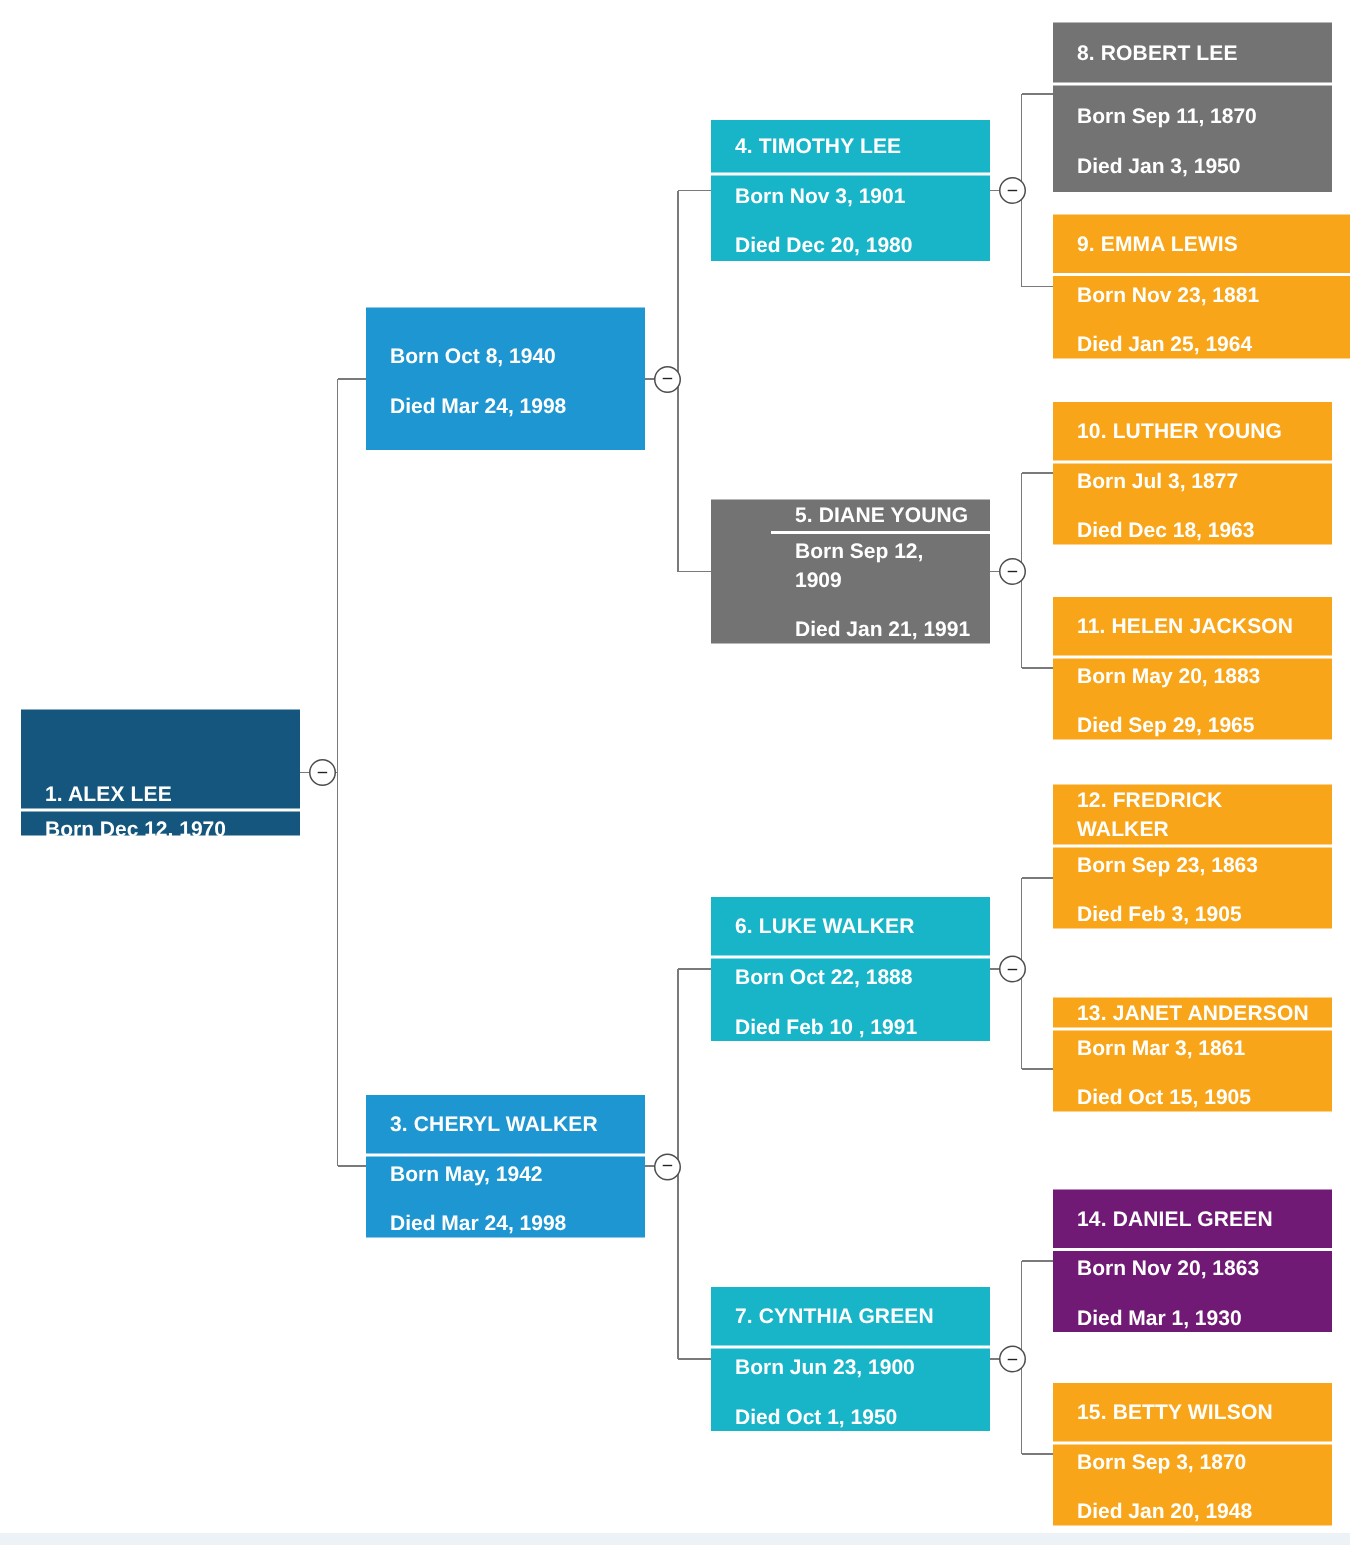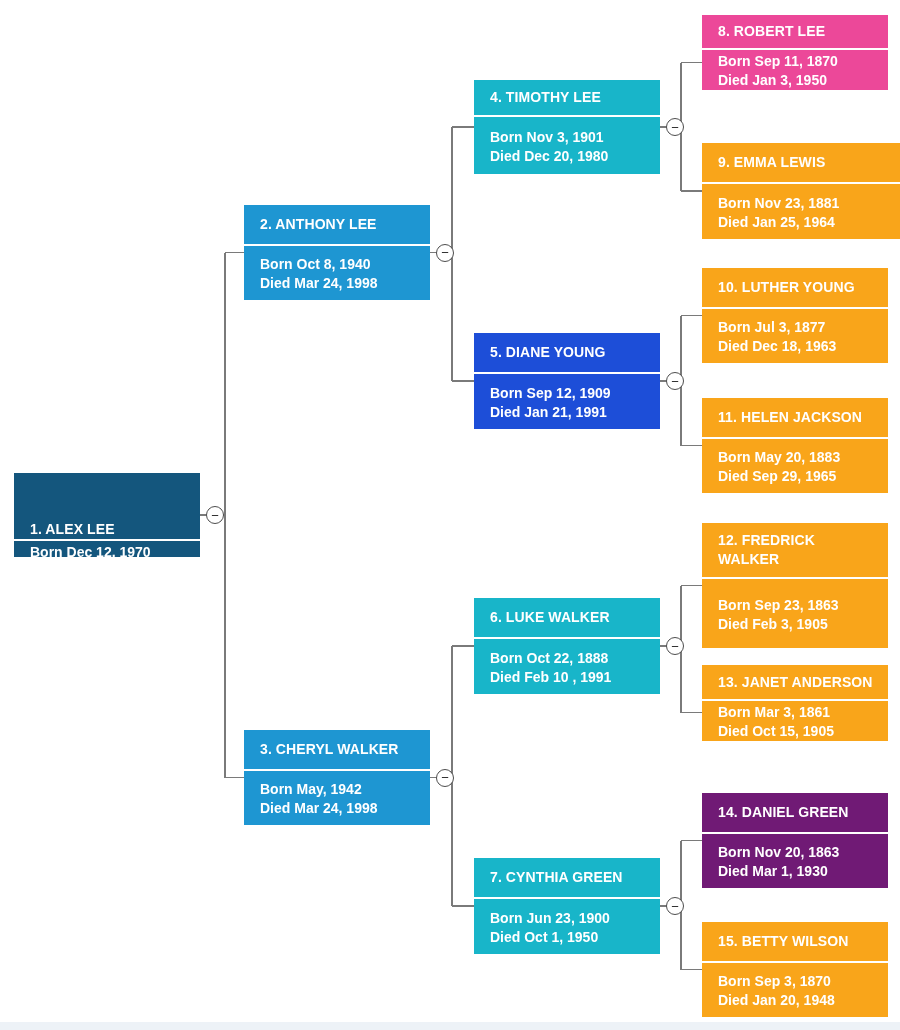--- a/index.html
+++ b/index.html
@@ -20,20 +20,21 @@
     font-size:14px;line-height:19px;
     box-sizing:border-box;
     letter-spacing:.1px;
   }
   .node-body{
     flex:1;
     display:flex;flex-direction:column;justify-content:center;
     padding:2px 13px 0 16px;
     font-size:14px;line-height:19px;
     box-sizing:border-box;
+    gap:14px;
   }
   .toggle{
     position:absolute;
     width:18px;height:18px;
     border-radius:50%;
     background:#ffffff;
     border:1.5px solid #4d4d4d;
     box-sizing:border-box;
     display:flex;align-items:center;justify-content:center;
     font-size:13px;line-height:1;color:#222222;
@@ -79,62 +80,61 @@
     <div class="toggle" style="left: 666px; top: 897px;">
       <span>−</span>
     </div>
     <div class="node" style="left: 14px; top: 473px; width: 186px; height: 84px; background: rgb(20, 86, 125);">
       <div class="node-title" style="height: 41px; margin-top: 47px;">1. ALEX LEE</div>
       <div class="node-body">
         <div>Born Dec 12, 1970</div>
       </div>
     </div>
     <div class="node" style="left: 244px; top: 205px; width: 186px; height: 95px; background: rgb(30, 150, 210);">
-      <div class="node-title" style="height: 41px;">2. ANTHONY LEE</div>
       <div class="node-body">
         <div>Born Oct 8, 1940</div>
         <div>Died Mar 24, 1998</div>
       </div>
     </div>
     <div class="node" style="left: 244px; top: 730px; width: 186px; height: 95px; background: rgb(30, 150, 210);">
       <div class="node-title" style="height: 41px;">3. CHERYL WALKER</div>
       <div class="node-body">
         <div>Born May, 1942</div>
         <div>Died Mar 24, 1998</div>
       </div>
     </div>
     <div class="node" style="left: 474px; top: 80px; width: 186px; height: 94px; background: rgb(24, 181, 201);">
       <div class="node-title" style="height: 37px;">4. TIMOTHY LEE</div>
       <div class="node-body">
         <div>Born Nov 3, 1901</div>
         <div>Died Dec 20, 1980</div>
       </div>
     </div>
-    <div class="node" style="left: 474px; top: 333px; width: 186px; height: 96px; background: #1d4ed8;">
+    <div class="node" style="left: 474px; top: 333px; width: 186px; height: 96px; background: #737373; padding-left: 40px;">
       <div class="node-title" style="height: 41px;">5. DIANE YOUNG</div>
       <div class="node-body">
         <div>Born Sep 12, 1909</div>
         <div>Died Jan 21, 1991</div>
       </div>
     </div>
     <div class="node" style="left: 474px; top: 598px; width: 186px; height: 96px; background: rgb(24, 181, 201);">
       <div class="node-title" style="height: 41px;">6. LUKE WALKER</div>
       <div class="node-body">
         <div>Born Oct 22, 1888</div>
         <div>Died Feb 10 , 1991</div>
       </div>
     </div>
     <div class="node" style="left: 474px; top: 858px; width: 186px; height: 96px; background: rgb(24, 181, 201);">
       <div class="node-title" style="height: 41px;">7. CYNTHIA GREEN</div>
       <div class="node-body">
         <div>Born Jun 23, 1900</div>
         <div>Died Oct 1, 1950</div>
       </div>
     </div>
-    <div class="node" style="left: 702px; top: 15px; width: 186px; height: 75px; background: #ec4899;">
+    <div class="node" style="left: 702px; top: 15px; width: 186px; height: 113px; background: #737373;">
       <div class="node-title" style="height: 42px;">8. ROBERT LEE</div>
       <div class="node-body">
         <div>Born Sep 11, 1870</div>
         <div>Died Jan 3, 1950</div>
       </div>
     </div>
     <div class="node" style="left: 702px; top: 143px; width: 210px; height: 96px; background: rgb(249, 165, 26);">
       <div class="node-title" style="height: 41px;">9. EMMA LEWIS</div>
       <div class="node-body">
         <div>Born Nov 23, 1881</div>
@@ -148,21 +148,21 @@
         <div>Died Dec 18, 1963</div>
       </div>
     </div>
     <div class="node" style="left: 702px; top: 398px; width: 186px; height: 95px; background: rgb(249, 165, 26);">
       <div class="node-title" style="height: 41px;">11. HELEN JACKSON</div>
       <div class="node-body">
         <div>Born May 20, 1883</div>
         <div>Died Sep 29, 1965</div>
       </div>
     </div>
-    <div class="node" style="left: 702px; top: 523px; width: 186px; height: 125px; background: rgb(249, 165, 26);">
+    <div class="node" style="left: 702px; top: 523px; width: 186px; height: 96px; background: rgb(249, 165, 26);">
       <div class="node-title" style="height: 56px;">12. FREDRICK WALKER</div>
       <div class="node-body">
         <div>Born Sep 23, 1863</div>
         <div>Died Feb 3, 1905</div>
       </div>
     </div>
     <div class="node" style="left: 702px; top: 665px; width: 186px; height: 76px; background: rgb(249, 165, 26);">
       <div class="node-title" style="height: 41px;">13. JANET ANDERSON</div>
       <div class="node-body">
         <div>Born Mar 3, 1861</div>

